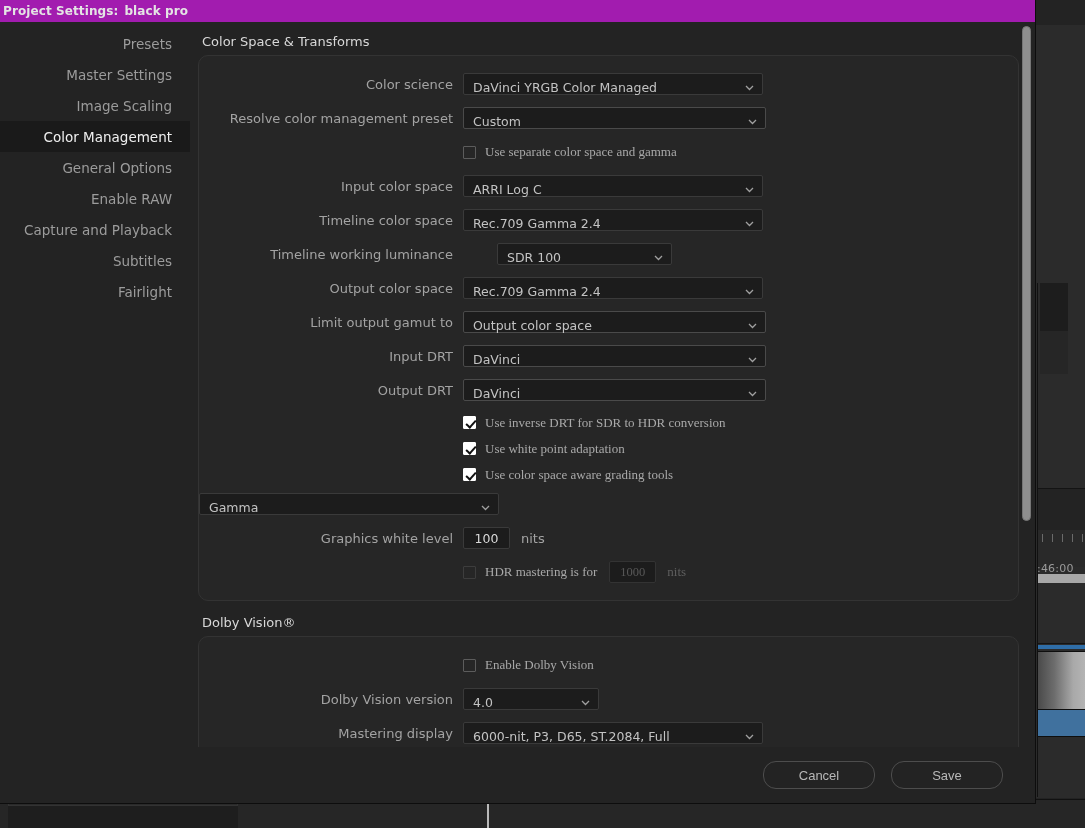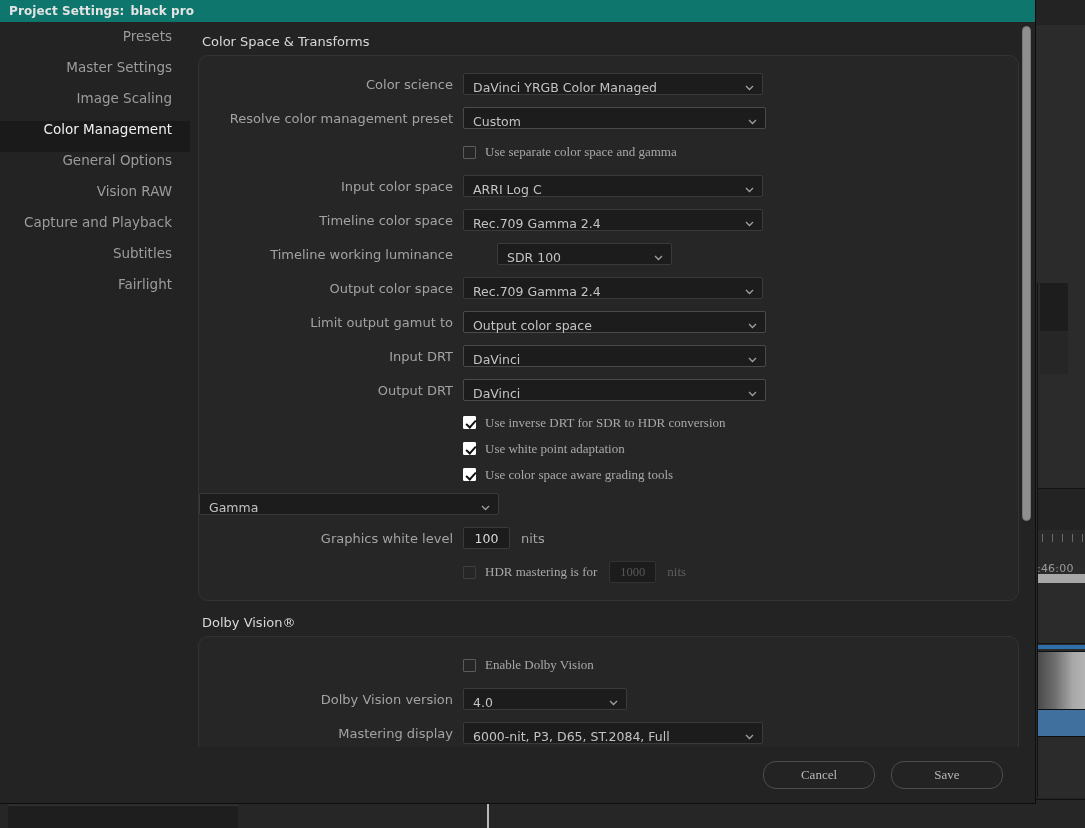--- a/index.html
+++ b/index.html
@@ -36,50 +36,50 @@
 
   .bg-bottom{position:absolute;left:0;bottom:0;width:1085px;height:28px;background:#262626;border-top:1px solid #111;}
   .bg-bot-seg{position:absolute;top:0;bottom:0;background:#262626;border-right:1px solid #1a1a1a;}
   .bg-bot-dark{position:absolute;left:8px;top:2px;width:230px;height:26px;background:#1e1e1e;}
   .bg-bot-strip{position:absolute;left:8px;top:2px;width:230px;height:4px;background:#2a2a2a;border:1px solid #333;box-sizing:border-box;}
   .bg-bot-playhead{position:absolute;left:487px;top:0;width:2px;height:28px;background:#b9b9b9;}
 
   
   #dialog{position:absolute;left:0;top:0;width:1035px;height:803px;background:#232323;
     border-right:1px solid #0d0d0d;border-bottom:1px solid #0d0d0d;}
-  .titlebar{height:22px;background:#0f766e;display:flex;align-items:center;padding-left:9px;}
+  .titlebar{height:22px;background:#a21caf;display:flex;align-items:center;padding-left:3px;}
   .titlebar .t{font-size:12px;font-weight:bold;color:#e4e4e4;letter-spacing:.1px;}
   .titlebar .t .proj{margin-left:6px;}
 
   .body-row{position:absolute;top:22px;left:0;right:0;bottom:56px;display:flex;}
 
   
   .sidebar{width:190px;flex:0 0 190px;background:#232323;padding-top:6px;}
-  .side-item{height:31px;display:flex;align-items:flex-start;justify-content:flex-end;
+  .side-item{height:31px;display:flex;align-items:center;justify-content:flex-end;
      padding-right:18px;font-size:13.5px;color:#9c9c9c;cursor:default;}
   .side-item.active{background:#1a1a1a;color:#f0f0f0;}
 
   
   .content{flex:1;position:relative;overflow:hidden;}
   .scrollarea{position:absolute;left:0;top:0;right:0;bottom:0;padding:0 16px 0 8px;}
   .sect-title{font-size:13px;color:#d8d8d8;margin:12px 0 6px 4px;}
   .panel{background:#262626;border:1px solid #333;border-radius:10px;padding:14px 0 14px 0;}
 
   .row{display:flex;align-items:center;min-height:28px;margin-bottom:6px;}
   .lbl{width:254px;flex:0 0 254px;text-align:right;padding-right:10px;
        font-size:13px;color:#a3a3a3;}
   .ctl{flex:1;display:flex;align-items:center;}
 
   .select{height:22px;background:#1c1c1c;border:1px solid #3a3a3a;border-radius:2px;
      display:flex;align-items:center;justify-content:space-between;
      padding:6px 7px 0 9px;font-size:12.5px;color:#c3c3c3;box-sizing:border-box;cursor:default;}
   .select.wide{width:300px;}
   .select.lightb{border-color:#4a4a4a;}
   .select.mid{width:175px;margin-left:34px;}
-  .select.dv{width:164px;justify-content:space-between;}
+  .select.dv{width:136px;justify-content:space-between;}
   .chev{width:11px;height:11px;flex:0 0 11px;margin-left:8px;}
   .chev svg{display:block;}
 
   .cbrow{display:flex;align-items:center;font-family:Liberation Serif, serif;}
   .cb{width:13px;height:13px;border:1px solid #5c5c5c;background:#262626;border-radius:1px;
       box-sizing:border-box;margin-right:9px;position:relative;flex:0 0 13px;cursor:default;}
   .cb.on{background:#ffffff;border-color:#ffffff;}
   .cb.on:after{content:"";position:absolute;left:3.5px;top:0.5px;width:4px;height:8px;
      border:solid #111;border-width:0 2px 2px 0;transform:rotate(42deg);}
   .cb.dis{border-color:#3d3d3d;background:#262626;}
@@ -93,21 +93,21 @@
 
   
   .vscroll{position:absolute;right:2px;top:4px;width:9px;height:495px;
      background:#8f8f8f;border-radius:5px;border:1px solid #767676;box-sizing:border-box;}
   .vtrack{position:absolute;right:2px;top:0;width:9px;bottom:0;background:transparent;}
 
   
   .footer{position:absolute;left:0;right:0;bottom:0;height:56px;background:#232323;
      display:flex;align-items:center;justify-content:flex-end;padding-right:32px;gap:16px;}
   .btn{width:110px;height:26px;border:1px solid #4d4d4d;border-radius:13px;background:transparent;
-     color:#b8b8b8;font-size:13px;font-family:Liberation Serif, serif;display:flex;align-items:center;
+     color:#b8b8b8;font-size:13px;font-family:Liberation Sans, sans-serif;display:flex;align-items:center;
      justify-content:center;cursor:default;}
 </style>
 </head>
 <body>
 
 <div id="app-bg">
   <div class="bg-right-col"></div>
   <div class="bg-vline"></div>
   <div class="bg-cellA"></div>
   <div class="bg-cellB"></div>
@@ -162,21 +162,21 @@
       <div class="side-item">
           <span>Image Scaling</span>
         </div>
       <div class="side-item active">
           <span>Color Management</span>
         </div>
       <div class="side-item">
           <span>General Options</span>
         </div>
       <div class="side-item">
-          <span>Vision RAW</span>
+          <span>Enable RAW</span>
         </div>
       <div class="side-item">
           <span>Capture and Playback</span>
         </div>
       <div class="side-item">
           <span>Subtitles</span>
         </div>
       <div class="side-item">
           <span>Fairlight</span>
         </div>

